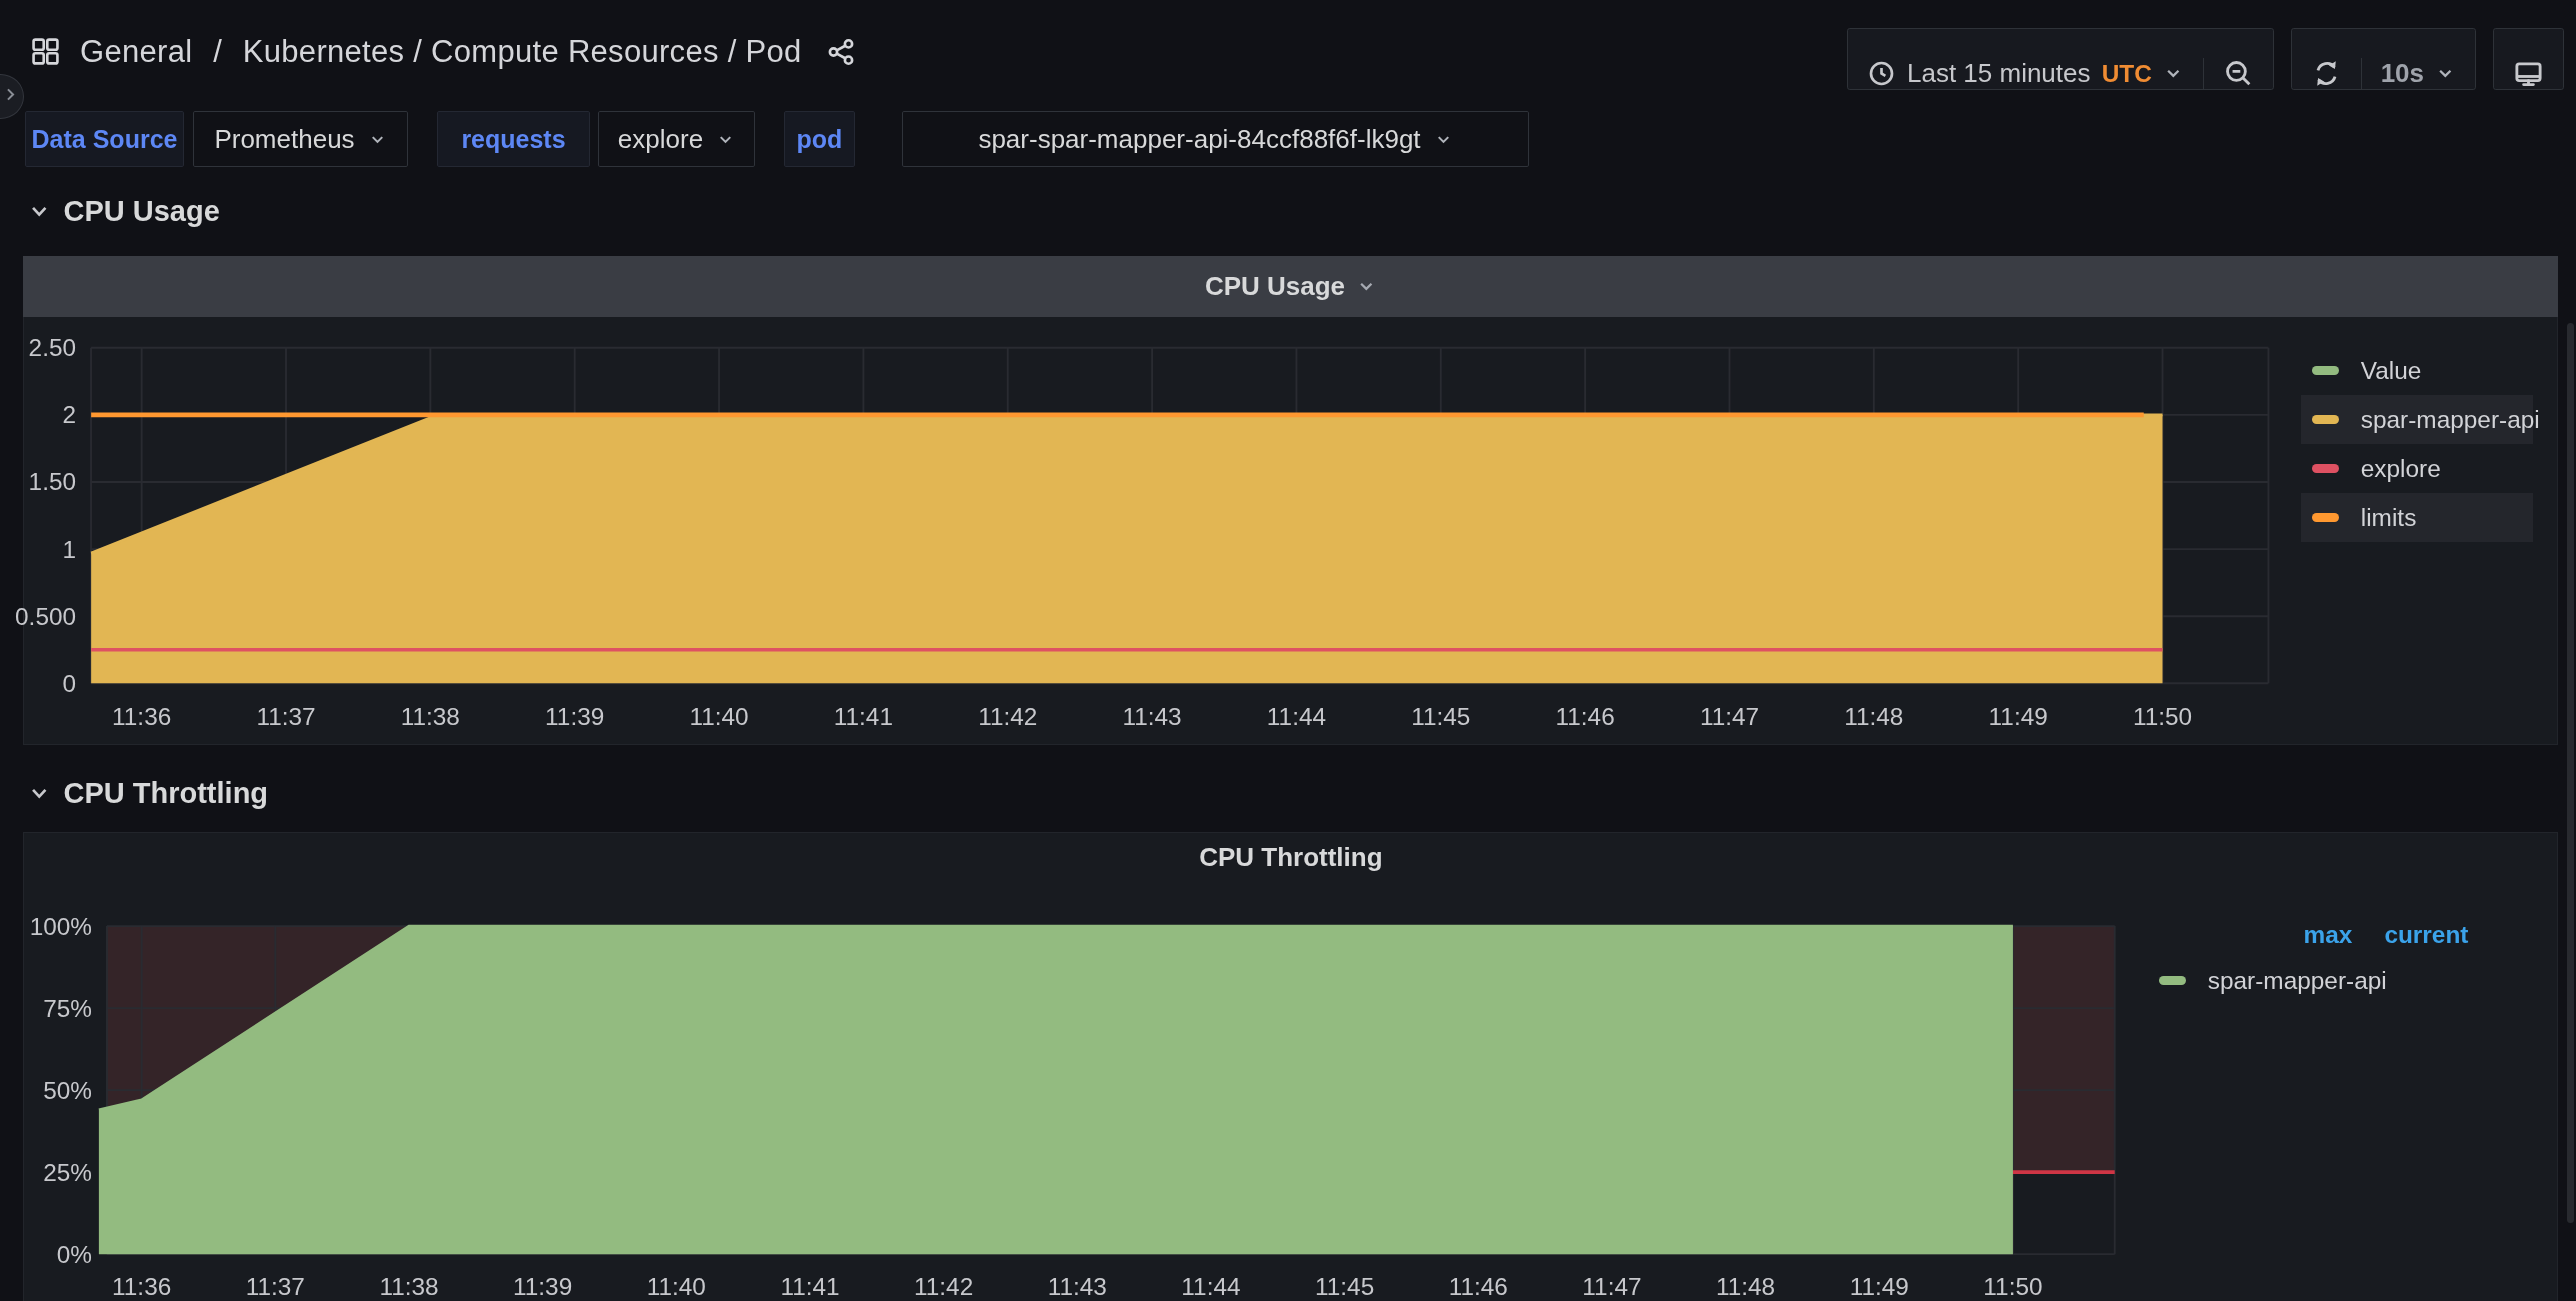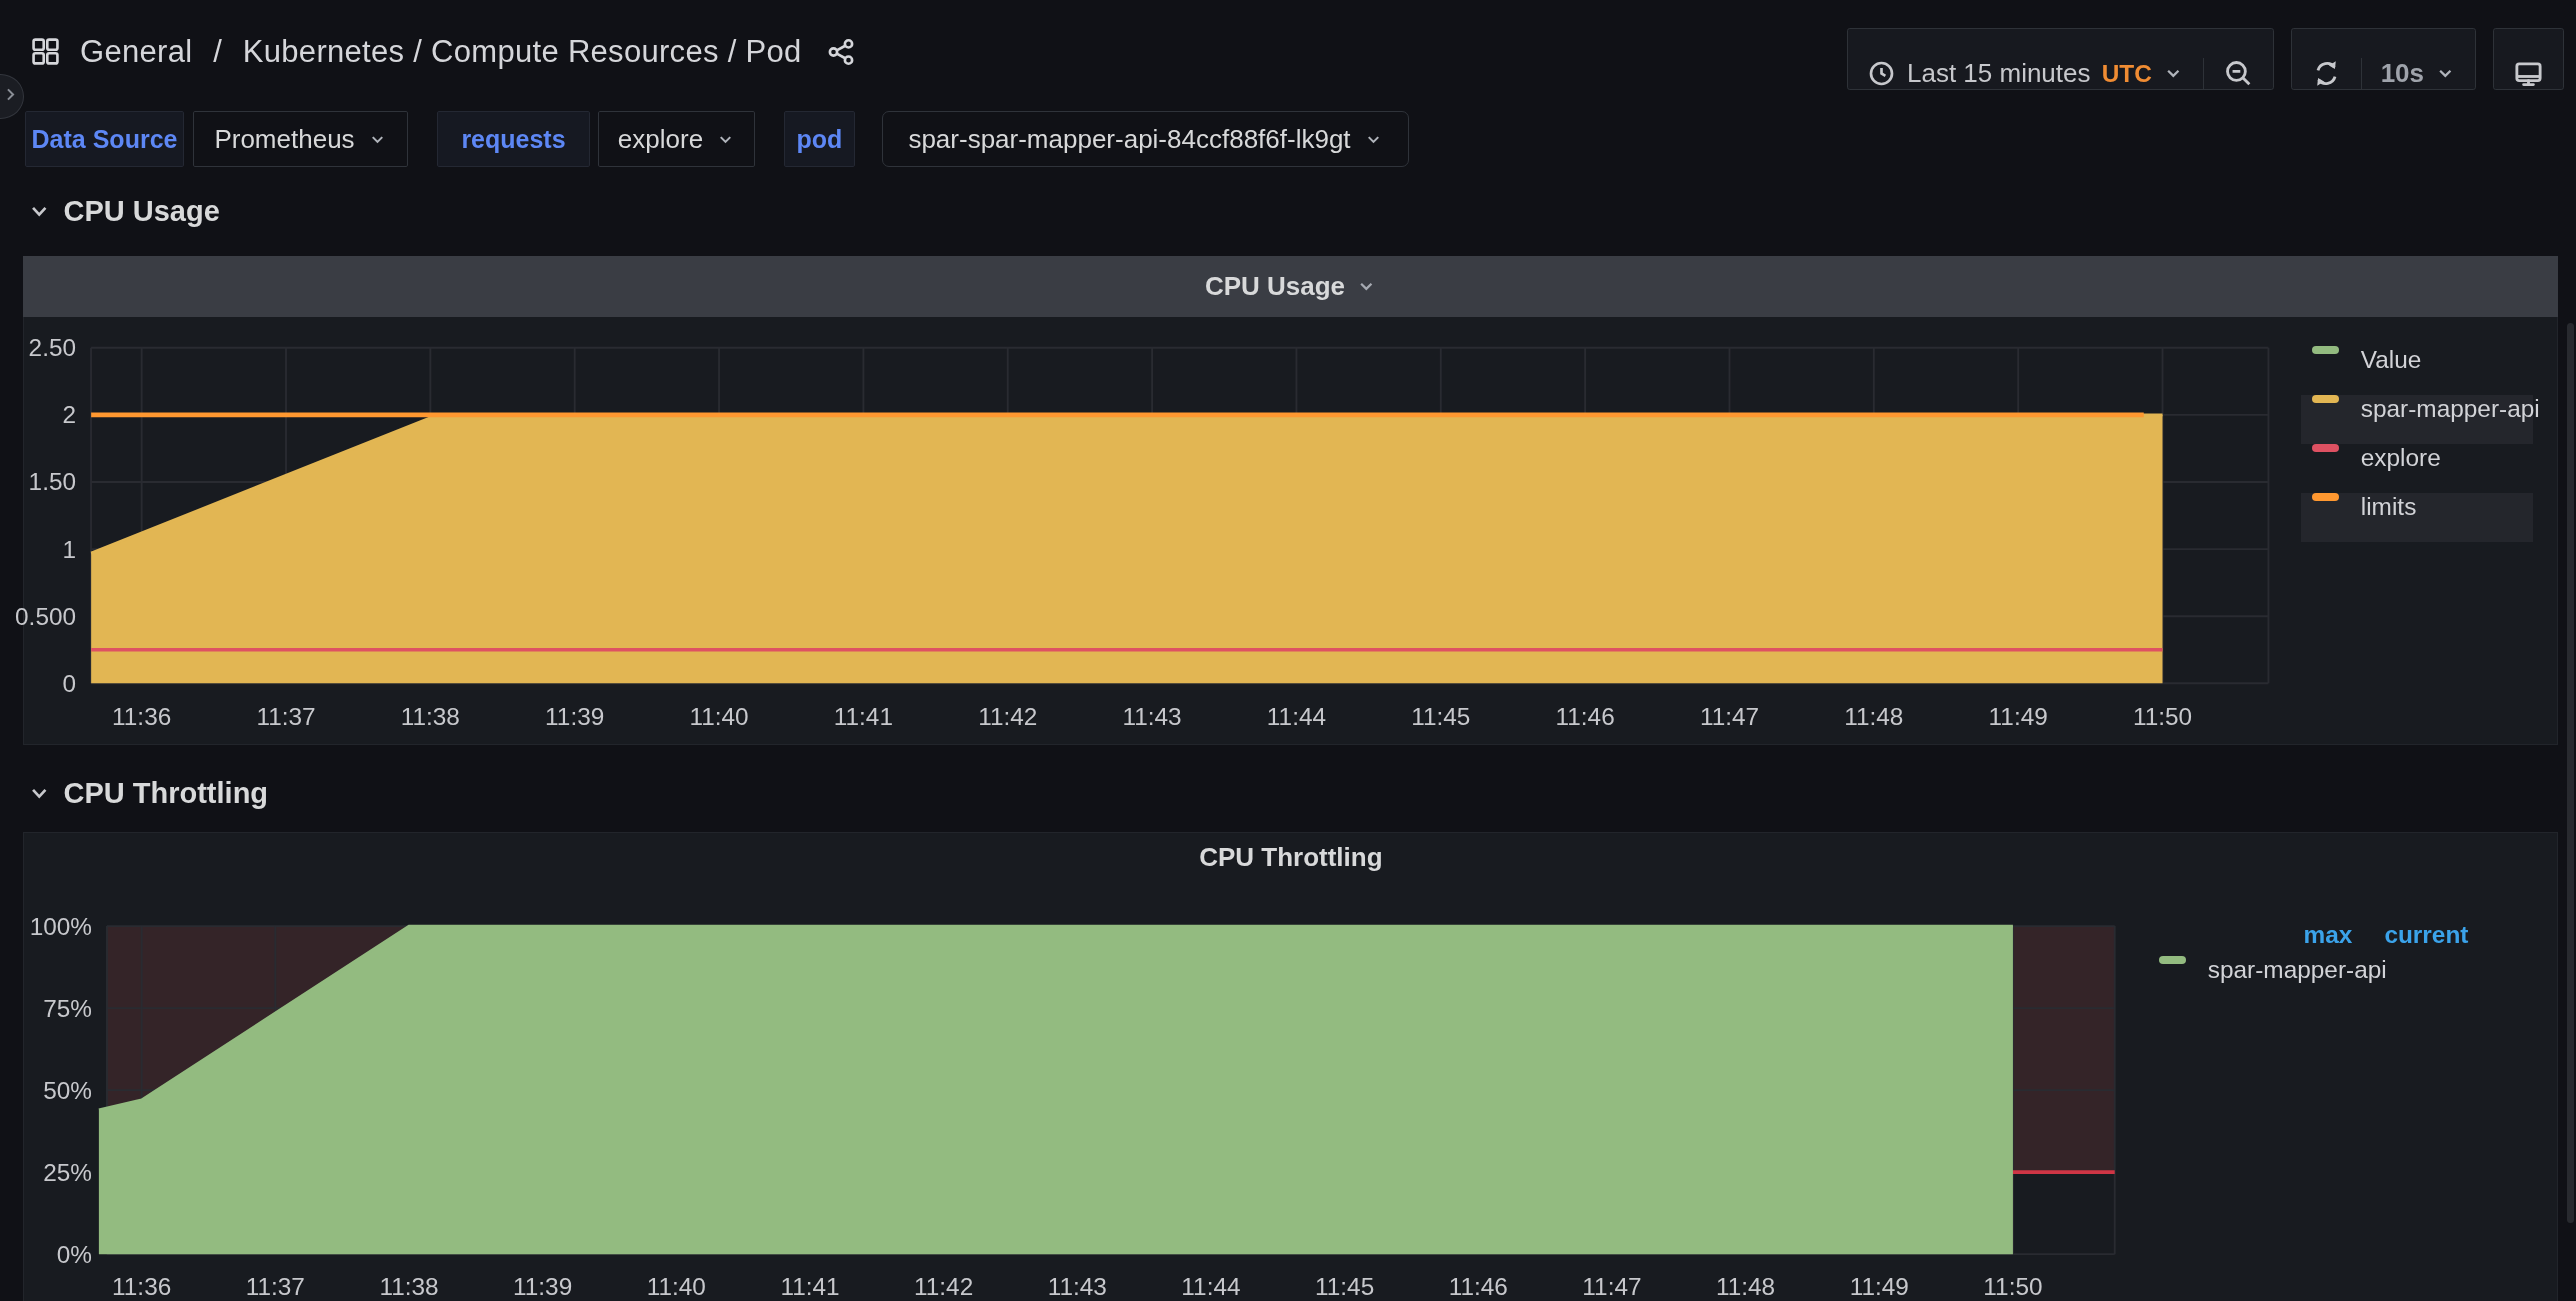--- a/index.html
+++ b/index.html
@@ -32,21 +32,21 @@
   
   .row-header{display:flex;align-items:center;gap:13px;cursor:pointer;}
   .row-title{font-size:29px;font-weight:700;color:#d8d9da;}
   
   .panel{background:var(--panel_bg,#181b20);border:0.9px solid #22252b;box-sizing:border-box;}
   .panel1-header{left:23.4px;top:256px;width:2535px;height:61px;background:var(--header_bar_bg,#3a3d44);
                  display:flex;align-items:center;justify-content:center;gap:11.2px;cursor:pointer;}
   .panel-title{font-size:26px;font-weight:600;color:#d8d9da;}
   .panel2-title{left:23.4px;top:842px;width:2535px;text-align:center;font-size:26px;font-weight:600;color:#d8d9da;}
   
-  .lg-row{height:49px;display:flex;align-items:flex-start;padding-left:11.2px;cursor:pointer;}
+  .lg-row{height:49px;display:flex;align-items:center;padding-left:11.2px;cursor:pointer;}
   .lg-row.hl{background:#24262c;}
   .sw{width:27px;height:8.4px;border-radius:4.7px;flex:0 0 auto;}
   .lg-label{margin-left:21.6px;font-size:24.4px;color:#d2d3d7;white-space:nowrap;}
   .lg-cols{display:flex;justify-content:center;gap:32px;font-size:24.4px;font-weight:700;
            color:var(--legend_header_blue,#3ba3ea);}
   .lg-cols span{cursor:pointer;}
   
   .scroll-thumb{right:1.9px;top:323px;width:7.5px;height:900px;background:#3c3f45;border-radius:3.7px;opacity:.55;}
   svg text{font-family:"Liberation Sans",sans-serif;}
 </style>
@@ -162,21 +162,21 @@
     <div class="abs var-value" style="left:598px;width:157px;">
       <span>explore</span>
       <span class="icon">
         <svg width="19" height="19" viewBox="0 0 20 20" fill="none" stroke="#b0b4bb" stroke-width="2.2">
             <path d="M5 7.5 L10 12.5 L15 7.5"></path>
           </svg>
       </span>
     </div>
 
     <div class="abs var-label" style="left:784px;width:71px;">pod</div>
-    <div class="abs var-value" style="left:882px;width:527px;border-radius:7px;">
+    <div class="abs var-value" style="left:902px;width:627px;">
       <span>spar-spar-mapper-api-84ccf88f6f-lk9gt</span>
       <span class="icon">
         <svg width="19" height="19" viewBox="0 0 20 20" fill="none" stroke="#b0b4bb" stroke-width="2.2">
             <path d="M5 7.5 L10 12.5 L15 7.5"></path>
           </svg>
       </span>
     </div>
   </div>
 
   <div class="abs row-header" style="left:28px;top:192px;height:39px;">

